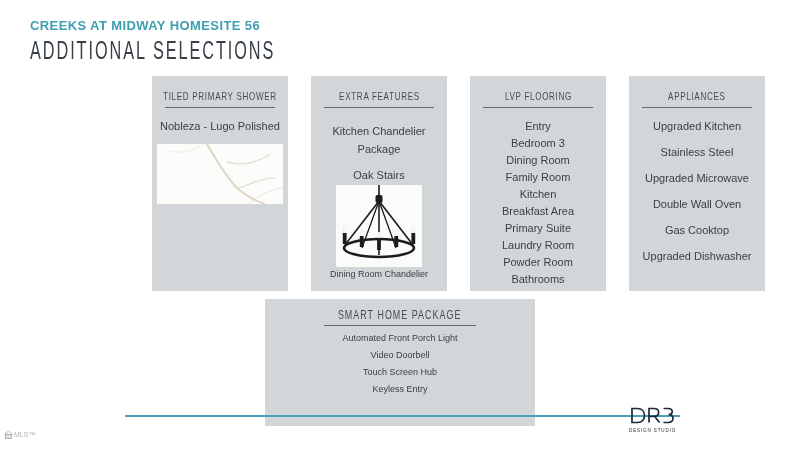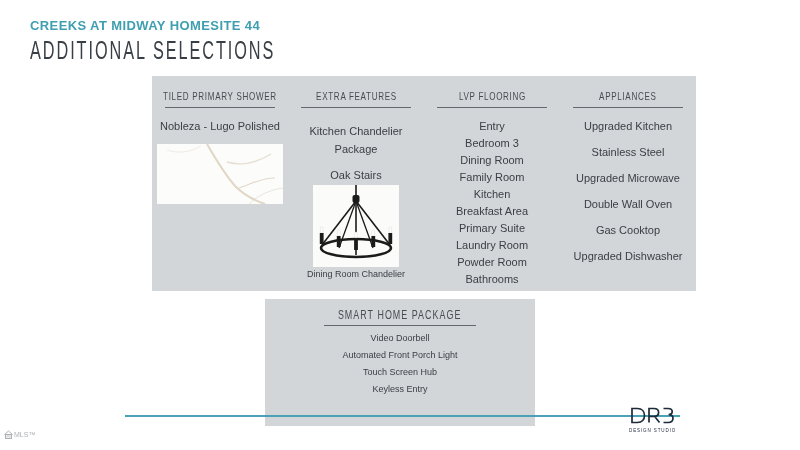--- a/index.html
+++ b/index.html
@@ -13,21 +13,21 @@
   .community {
     color:#3E9FB0; font-size:13px; font-weight:bold; letter-spacing:0.4px;
   }
   .main-title {
     margin-top:3px; color:#383F46; font-size:25px; font-weight:400;
     letter-spacing:3px; white-space:nowrap;
     transform:scaleX(0.65); transform-origin:left center;
   }
 
   
-  .cards-row { position:absolute; left:152px; top:76px; display:flex; gap:0; }
+  .cards-row { position:absolute; left:152px; top:76px; display:flex; gap:23px; }
   .card {
     width:136px; height:215px; background:#D3D6D9; text-align:center;
     box-sizing:border-box; overflow:hidden;
   }
   .card-title {
     display:inline-block; margin-top:14px; font-size:9.5px; color:#474C52;
     letter-spacing:0.8px; white-space:nowrap;
     transform:scale(0.85,1.18); transform-origin:center;
   }
   .card-rule { width:110px; height:1px; background:#62686E; margin:4px auto 0; }
@@ -82,21 +82,21 @@
     position:absolute; left:4px; top:430px; display:flex; align-items:center;
     gap:1px; color:#AEB2B5; font-size:7px;
   }
 </style>
 </head>
 <body>
 
 <div class="page">
 
   <div class="header">
-    <div class="community">CREEKS AT MIDWAY HOMESITE 44</div>
+    <div class="community">CREEKS AT MIDWAY HOMESITE 56</div>
     <div class="main-title">ADDITIONAL SELECTIONS</div>
   </div>
 
   <div class="cards-row">
 
     <div class="card">
       <span class="card-title">TILED PRIMARY SHOWER</span>
       <div class="card-rule"></div>
       <div class="card-body tight">
         <div class="card-item">Nobleza - Lugo Polished</div>
@@ -176,22 +176,22 @@
         <div class="card-item">Gas Cooktop</div>
         <div class="card-item">Upgraded Dishwasher</div>
       </div>
     </div>
   </div>
 
   <div class="smart-card">
     <span class="smart-title">SMART HOME PACKAGE</span>
     <div class="smart-rule"></div>
     <div class="smart-body">
+      <div class="smart-item">Automated Front Porch Light</div>
       <div class="smart-item">Video Doorbell</div>
-      <div class="smart-item">Automated Front Porch Light</div>
       <div class="smart-item">Touch Screen Hub</div>
       <div class="smart-item">Keyless Entry</div>
     </div>
   </div>
 
   <div class="footer-line"></div>
 
   <div class="drb-logo">
     <svg width="44" height="17" viewBox="0 0 44 17">
       <path d="M2,15.5 V1.5 h5.5 c4.5,0 7,3 7,7 s-2.5,7 -7,7 z" fill="none" stroke="#1C2A3A" stroke-width="1.7"></path>

